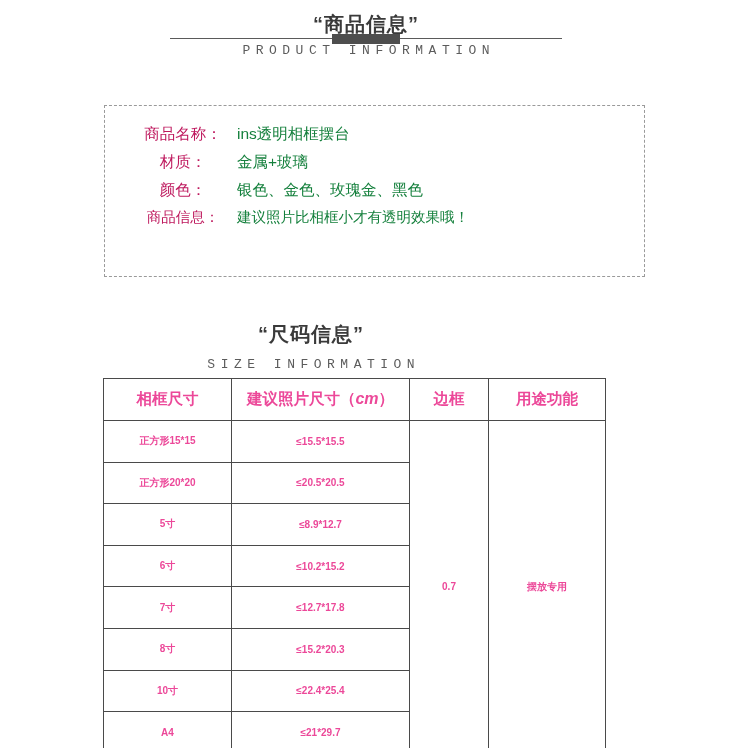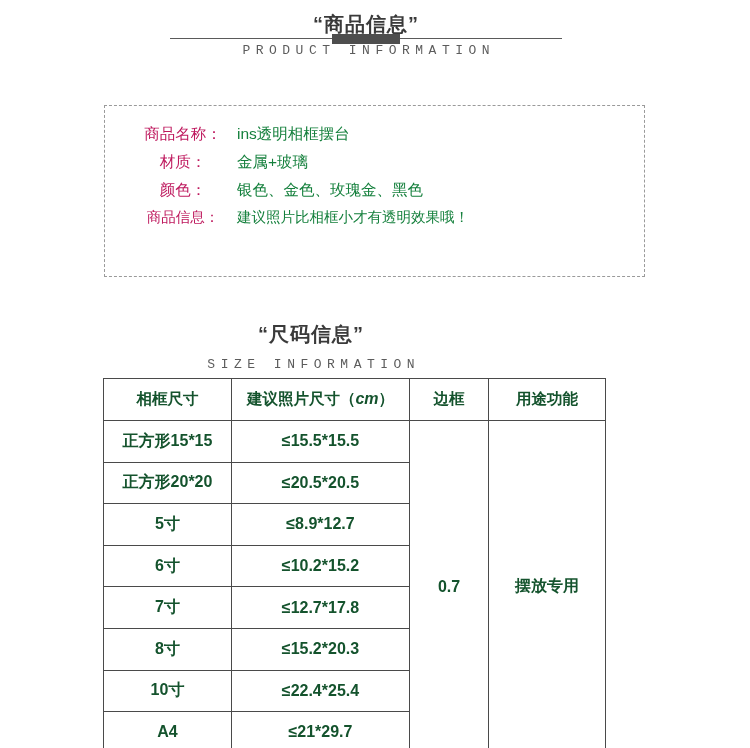--- a/index.html
+++ b/index.html
@@ -130,30 +130,30 @@
     width: 502px;
     border-collapse: collapse;
     table-layout: fixed;
   }
   .size-table td, .size-table th {
     border: 1px solid #4a4a4a;
     text-align: center;
     vertical-align: middle;
     font-family: "Liberation Sans", sans-serif;
     font-weight: bold;
-    color: #14532d;
+    color: #ec4899;
     padding: 0;
   }
   .size-table thead th {
     height: 41px;
     font-size: 15.5px;
   }
   .size-table tbody td {
     height: 40.6px;
-    font-size: 16px;
+    font-size: 10px;
   }
   .col-a { width: 128px; }
   .col-b { width: 178px; }
   .col-c { width: 79px; }
   .col-d { width: 117px; }
   .unit-sm { font-size: 16px; font-style: italic; }
   .merged { font-size: 15px; }
 </style>
 </head>
 <body>

